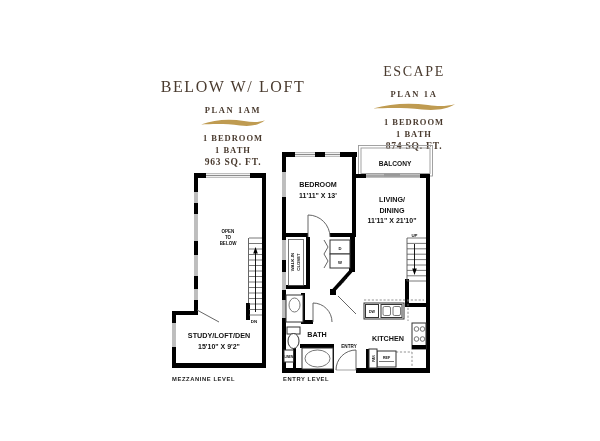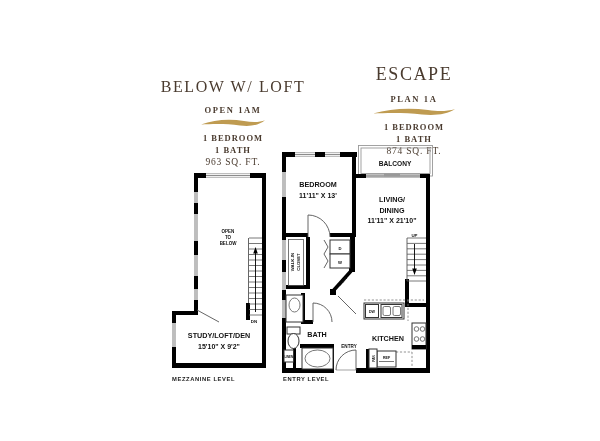--- a/index.html
+++ b/index.html
@@ -2,46 +2,46 @@
 <html><head>
 <meta charset="utf-8">
 <style>
   html,body{margin:0;padding:0;background:#ffffff;}
   .sheet{position:relative;width:600px;height:441px;background:#ffffff;overflow:hidden;
          font-family:"Liberation Sans",sans-serif;}
   .tb{position:absolute;text-align:center;color:#4c3e32;}
   .tb-left{left:148px;top:78px;width:170px;}
   .tb-right{left:358px;top:64px;width:112px;}
   .tb .title{font-family:"Liberation Serif",serif;letter-spacing:1.6px;font-size:16px;color:#4a3b2f;}
-  .tb-right .title{font-size:18px;}
+  .tb-right .title{font-size:14px;}
   .tb .plan-num{font-family:"Liberation Serif",serif;font-size:8.5px;font-weight:bold;letter-spacing:1.6px;margin-top:9px;color:#4a3b2f;}
   .tb .swoosh{display:block;margin:3px auto 5px auto;}
   .tb .spec{font-family:"Liberation Serif",serif;font-size:8.5px;font-weight:bold;letter-spacing:1px;line-height:11.5px;color:#4a3b2f;}
-  .tb .sqft{font-family:"Liberation Serif",serif;font-size:9.5px;font-weight:normal;letter-spacing:0.8px;margin-top:1px;color:#4a3b2f;}
+  .tb .sqft{font-family:"Liberation Serif",serif;font-size:9.5px;font-weight:bold;letter-spacing:0.8px;margin-top:1px;color:#4a3b2f;}
   svg.plan{position:absolute;left:0;top:0;}
   .wall{fill:#000000;}
   .win{stroke:#9a9a9a;stroke-width:0.8;}
   .winc{stroke:#6e6e6e;stroke-width:0.8;}
   .tread{stroke:#555555;stroke-width:0.8;}
   .thin{stroke:#555555;stroke-width:0.9;fill:none;}
   .lite{stroke:#999999;stroke-width:0.9;fill:none;}
   .fix{stroke:#333333;stroke-width:1;fill:#ffffff;}
   .fix2{stroke:#555555;stroke-width:0.8;fill:none;}
   .dash{stroke:#777777;stroke-width:0.8;fill:none;stroke-dasharray:2.2 1.7;}
   .lbl{font-family:"Liberation Sans",sans-serif;font-weight:bold;fill:#111111;}
   .cap{letter-spacing:0.6px;fill:#1a1a1a;}
 </style>
 </head>
 <body>
 
 <div class="sheet">
 
   <div class="tb tb-left">
     <div class="title">BELOW W/ LOFT</div>
-    <div class="plan-num">OPEN 1AM</div>
+    <div class="plan-num">PLAN 1AM</div>
     <svg class="swoosh" width="66" height="10" viewBox="0 0 66 10">
       <path d="M1,6.5 C14,1.5 30,0.5 44,3 C53,4.6 60,4.2 65,2.2 C59,7.2 50,8.8 40,7.4 C26,5.4 12,5.8 1,6.5 Z" fill="#bf9b51"></path>
     </svg>
     <div class="spec">1 BEDROOM</div>
     <div class="spec">1 BATH</div>
     <div class="sqft">963 SQ. FT.</div>
   </div>
 
   <div class="tb tb-right">
     <div class="title">ESCAPE</div>

